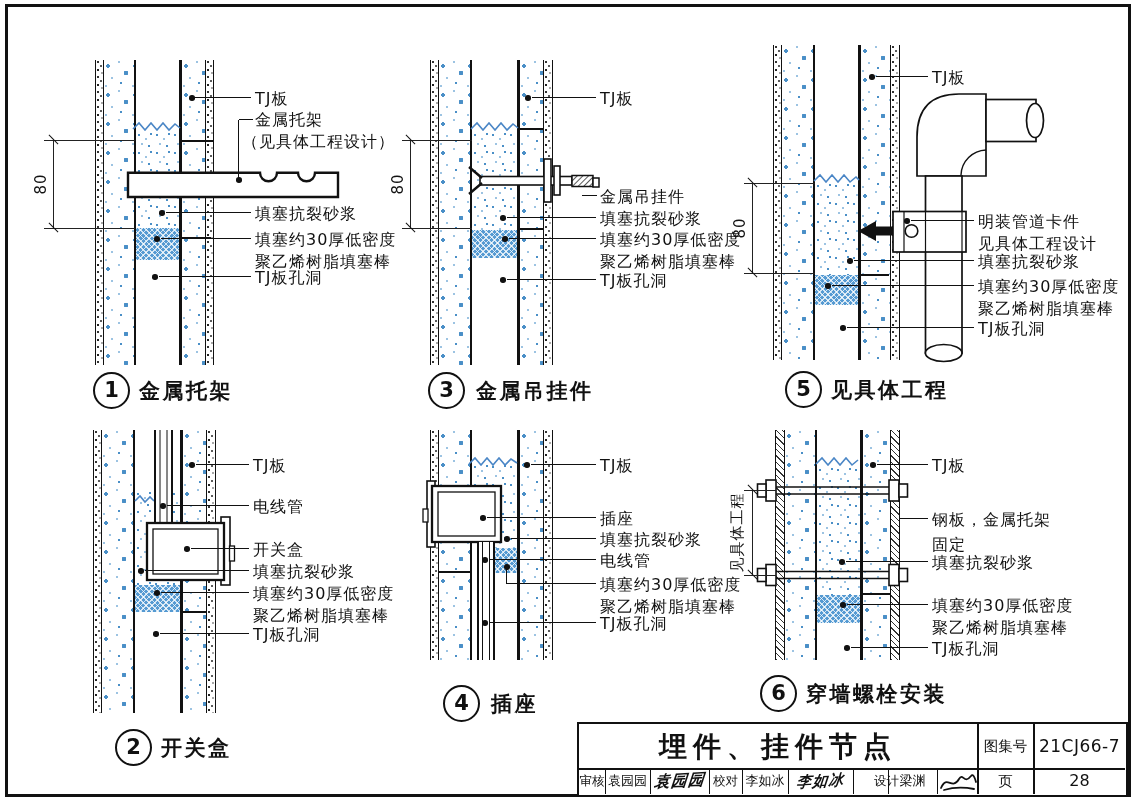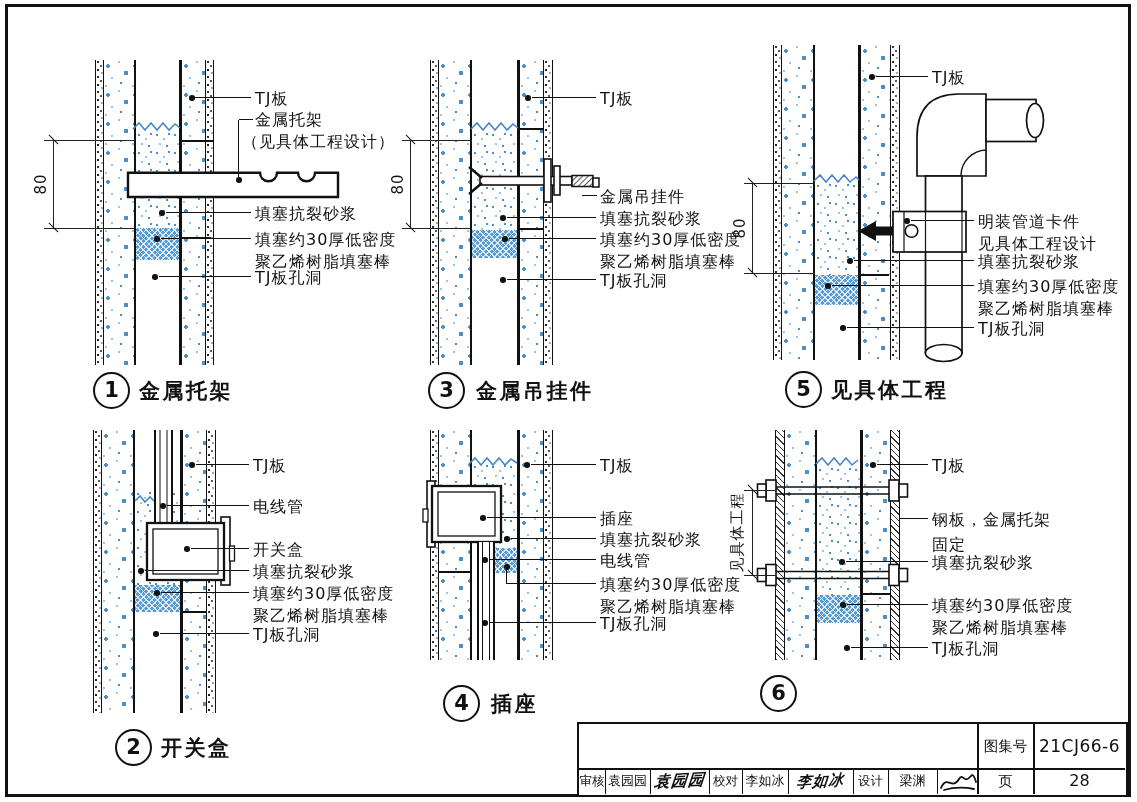--- a/index.html
+++ b/index.html
@@ -347,44 +347,46 @@
   <div class="dot" style="left:844.2px;top:645.2px;"></div>
   <div class="leader" style="left:851px;top:647.4px;width:77px;"></div>
   <span class="lbl" style="left:932px;top:640px;">TJ板孔洞</span>
   <div class="ext" style="left:744px;top:490px;width:32px;"></div>
   <div class="ext" style="left:744px;top:575px;width:32px;"></div>
   <div class="dimv" style="left:752px;top:490px;height:85px;"></div>
   <div class="tick" style="left:746px;top:489px;"></div>
   <div class="tick" style="left:746px;top:574px;"></div>
   <span class="dimtxt" style="left:690px;top:523px;width:95px;">见具体工程</span>
   <div class="capnum" style="left:760px;top:675px;">6</div>
+  <span class="captext" style="left:806px;top:680px;">穿墙螺栓安装</span>
 
   <div class="abs" style="left:577px;top:722px;width:551px;height:75px;border:2.5px solid #111;box-sizing:border-box;background:#fff;">
     <div class="tb-line" style="left:0;top:44px;width:546px;height:1.5px;"></div>
     <div class="tb-line" style="left:398px;top:0;width:1.5px;height:70px;"></div>
     <div class="tb-line" style="left:454px;top:0;width:1.5px;height:70px;"></div>
     <div class="tb-line" style="left:26px;top:44px;width:1.2px;height:26px;"></div>
     <div class="tb-line" style="left:71px;top:44px;width:1.2px;height:26px;"></div>
     <div class="tb-line" style="left:130px;top:44px;width:1.2px;height:26px;"></div>
     <div class="tb-line" style="left:163px;top:44px;width:1.2px;height:26px;"></div>
     <div class="tb-line" style="left:209px;top:44px;width:1.2px;height:26px;"></div>
     <div class="tb-line" style="left:274px;top:44px;width:1.2px;height:26px;"></div>
     <div class="tb-line" style="left:309px;top:44px;width:1.2px;height:26px;"></div>
     <div class="tb-line" style="left:358px;top:44px;width:1.2px;height:26px;"></div>
 
+    <div class="tb-txt" style="left:0;top:3px;width:398px;font-size:28px;font-weight:700;letter-spacing:6px;line-height:40px;">埋件、挂件节点</div>
     <div class="tb-txt" style="left:398px;top:0;width:57px;font-size:14.5px;line-height:44px;">图集号</div>
-    <div class="tb-txt" style="left:455px;top:0;width:91px;font-size:17px;line-height:44px;letter-spacing:.5px;">21CJ66-6</div>
+    <div class="tb-txt" style="left:455px;top:0;width:91px;font-size:17px;line-height:44px;letter-spacing:.5px;">21CJ66-7</div>
     <div class="tb-txt" style="left:398px;top:44px;width:57px;font-size:14.5px;line-height:26px;">页</div>
     <div class="tb-txt" style="left:455px;top:44px;width:91px;font-size:16px;line-height:26px;">28</div>
 
     <div class="tb-txt" style="left:0;top:44px;width:26px;font-size:12.5px;line-height:26px;letter-spacing:0;">审核</div>
     <div class="tb-txt" style="left:26px;top:44px;width:45px;font-size:13px;line-height:26px;letter-spacing:0;">袁园园</div>
     <div class="tb-txt sig" style="left:71px;top:44px;width:59px;font-size:16px;line-height:26px;letter-spacing:1px;">袁园园</div>
     <div class="tb-txt" style="left:130px;top:44px;width:33px;font-size:12.5px;line-height:26px;letter-spacing:0;">校对</div>
     <div class="tb-txt" style="left:163px;top:44px;width:46px;font-size:13px;line-height:26px;letter-spacing:0;">李如冰</div>
     <div class="tb-txt sig" style="left:209px;top:44px;width:65px;font-size:15px;line-height:26px;letter-spacing:1px;">李如冰</div>
-    <div class="tb-txt" style="left:274px;top:44px;width:35px;font-size:12.5px;line-height:26px;letter-spacing:0;">设计</div>
+    <div class="tb-txt" style="left:290px;top:44px;width:35px;font-size:12.5px;line-height:26px;letter-spacing:0;">设计</div>
     <div class="tb-txt" style="left:309px;top:44px;width:49px;font-size:13px;line-height:26px;letter-spacing:0;">梁渊</div>
     <svg class="abs" style="left:359px;top:46px;" width="40" height="24" viewBox="0 0 40 24">
       <path d="M3,18 C9,4 14,21 21,9 C25,2 26,15 33,6 C35,3 37,8 38,12 M6,20 C16,17 26,17 36,19" fill="none" stroke="#111" stroke-width="1.8" stroke-linecap="round"></path>
     </svg>
   </div>
 </div>
 
 </body></html>

